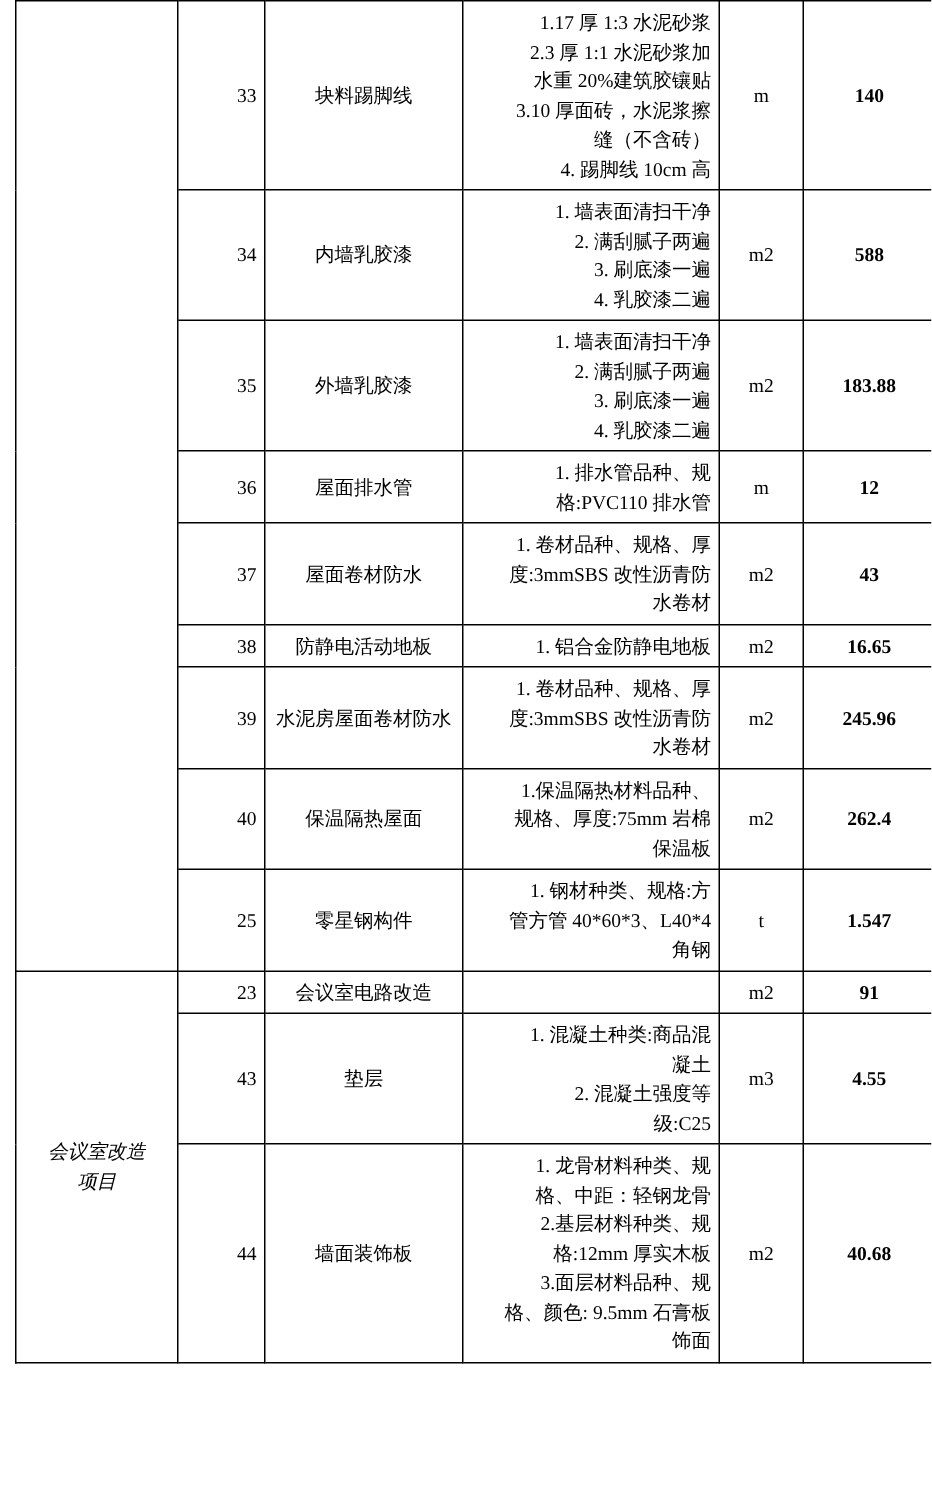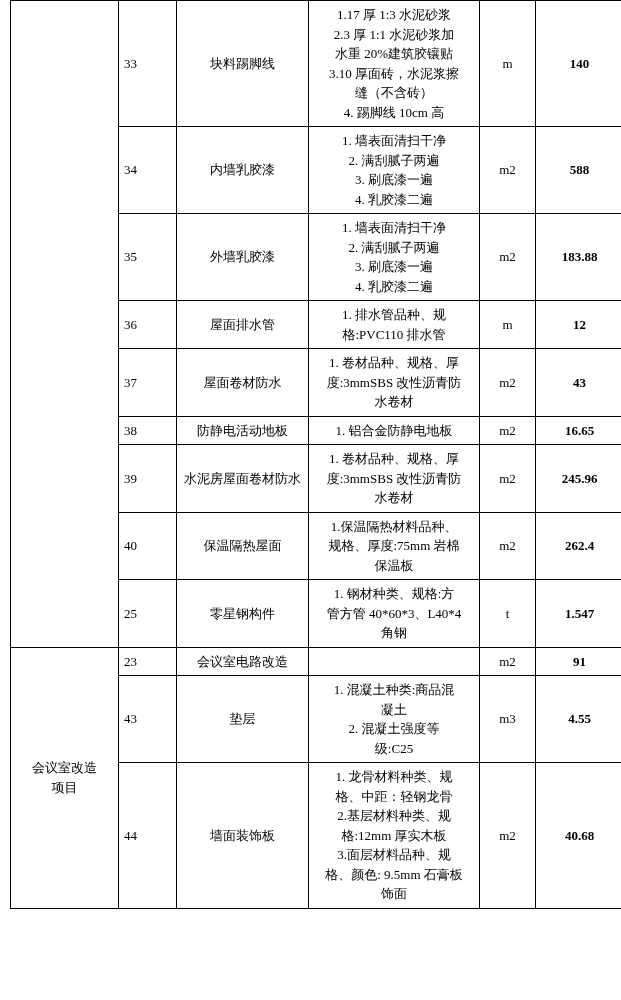--- a/index.html
+++ b/index.html
@@ -32,49 +32,50 @@
     line-height: 1.5;
     padding: 4px 5px;
     box-sizing: border-box;
   }
   td.col-group {
     width: 108px;
     text-align: center;
   }
   td.col-no {
     width: 58px;
-    text-align: left;
+    text-align: right;
   }
   td.col-name {
     width: 132px;
     text-align: center;
   }
   td.col-spec {
     width: 171px;
-    text-align: center;
+    text-align: right;
     margin-left: 10px;
   }
   td.col-unit {
     width: 56px;
     text-align: center;
   }
   td.col-qty {
     width: 88px;
     text-align: center;
     font-weight: bold;
   }
   .spec-lines {
     display: block;
   }
   .spec-lines span {
     display: block;
     white-space: normal;
   }
   .group-label span {
     display: block;
+    font-style: italic;
   }
 </style>
 </head>
 <body>
 
 <div class="page">
   <table class="boq">
     <tbody id="table-body">
         <tr>
           <td class="col-group group-label" rowspan="9"></td>

